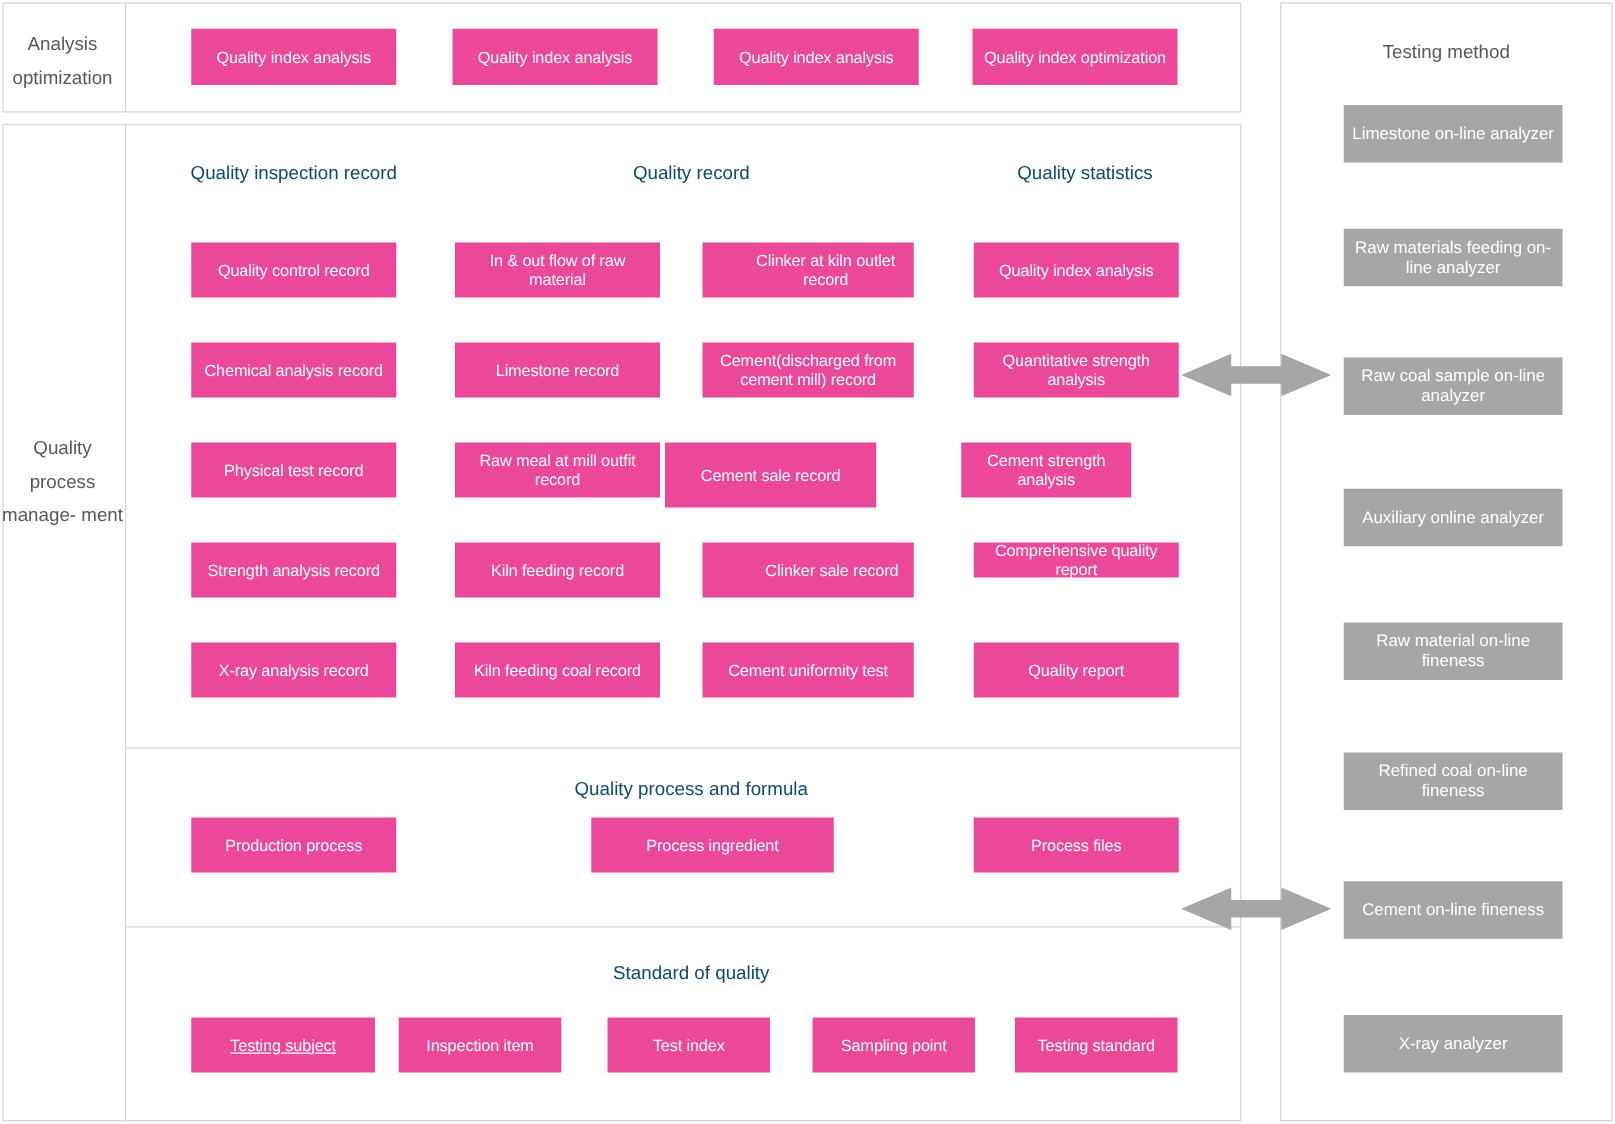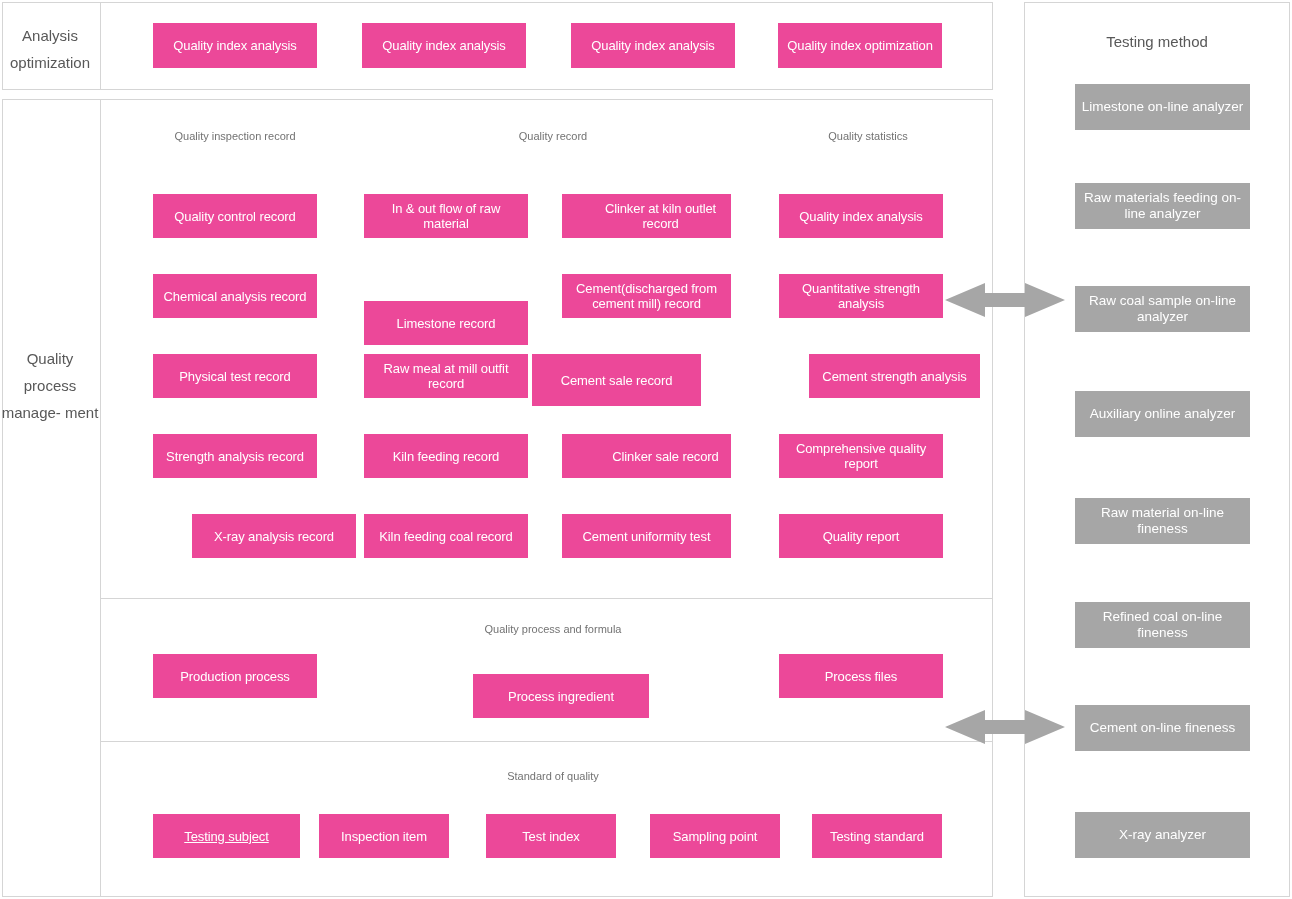--- a/index.html
+++ b/index.html
@@ -50,22 +50,22 @@
     text-align: center;
     width: 98px;
     left: 1px;
   }
   #label-analysis { top: 22px; }
   #label-process  { top: 345px; }
 
   
   .caption {
     position: absolute;
-    color: #737373;
-    font-size: 11px;
+    color: #0c4a6e;
+    font-size: 15px;
     text-align: center;
     white-space: nowrap;
     transform: translateX(-50%);
   }
 
   
   .obox {
     position: absolute;
     background: #ec4899;
     color: #ffffff;
@@ -135,43 +135,43 @@
   <div class="obox" style="left:778px; top:23px; width:164px; height:45px;">Quality index optimization</div>
 
   <div class="caption" style="left:235px; top:130px;">Quality inspection record</div>
   <div class="caption" style="left:553px; top:130px;">Quality record</div>
   <div class="caption" style="left:868px; top:130px;">Quality statistics</div>
 
   <div class="obox" style="left:153px; top:194px; width:164px; height:44px;">Quality control record</div>
   <div class="obox" style="left:153px; top:274px; width:164px; height:44px;">Chemical analysis record</div>
   <div class="obox" style="left:153px; top:354px; width:164px; height:44px;">Physical test record</div>
   <div class="obox" style="left:153px; top:434px; width:164px; height:44px;">Strength analysis record</div>
-  <div class="obox" style="left:153px; top:514px; width:164px; height:44px;margin-left:39px;">X-ray analysis record</div>
+  <div class="obox" style="left:153px; top:514px; width:164px; height:44px;">X-ray analysis record</div>
 
   <div class="obox" style="left:364px; top:194px; width:164px; height:44px;">In &amp; out flow of raw material</div>
-  <div class="obox" style="left:364px; top:274px; width:164px; height:44px;margin-top:27px;">Limestone record</div>
+  <div class="obox" style="left:364px; top:274px; width:164px; height:44px;">Limestone record</div>
   <div class="obox" style="left:364px; top:354px; width:164px; height:44px;">Raw meal at mill outfit record</div>
   <div class="obox" style="left:364px; top:434px; width:164px; height:44px;">Kiln feeding record</div>
   <div class="obox" style="left:364px; top:514px; width:164px; height:44px;">Kiln feeding coal record</div>
 
   <div class="obox" style="left:562px; top:194px; width:169px; height:44px;padding-left:32px;">Clinker at kiln outlet record</div>
   <div class="obox" style="left:562px; top:274px; width:169px; height:44px;">Cement(discharged from cement mill) record</div>
   <div class="obox" style="left:532px; top:354px; width:169px; height:52px;">Cement sale record</div>
   <div class="obox" style="left:562px; top:434px; width:169px; height:44px;padding-left:42px;">Clinker sale record</div>
   <div class="obox" style="left:562px; top:514px; width:169px; height:44px;">Cement uniformity test</div>
 
   <div class="obox" style="left:779px; top:194px; width:164px; height:44px;">Quality index analysis</div>
   <div class="obox" style="left:779px; top:274px; width:164px; height:44px;">Quantitative strength analysis</div>
-  <div class="obox" style="left:809px; top:354px; width:171px; height:44px;">Cement strength analysis</div>
-  <div class="obox" style="left:779px; top:434px; width:164px; height:44px;">Comprehensive quality report</div>
+  <div class="obox" style="left:769px; top:354px; width:136px; height:44px;">Cement strength analysis</div>
+  <div class="obox" style="left:779px; top:434px; width:164px; height:28px;">Comprehensive quality report</div>
   <div class="obox" style="left:779px; top:514px; width:164px; height:44px;">Quality report</div>
 
   <div class="caption" style="left:553px; top:623px;">Quality process and formula</div>
   <div class="obox" style="left:153px; top:654px; width:164px; height:44px;">Production process</div>
-  <div class="obox" style="left:473px; top:654px; width:176px; height:44px;margin-top:20px;">Process ingredient</div>
+  <div class="obox" style="left:473px; top:654px; width:194px; height:44px;">Process ingredient</div>
   <div class="obox" style="left:779px; top:654px; width:164px; height:44px;">Process files</div>
 
   <div class="caption" style="left:553px; top:770px;">Standard of quality</div>
   <div class="obox" style="left:153px; top:814px; width:147px; height:44px;text-decoration:underline;">Testing subject</div>
   <div class="obox" style="left:319px; top:814px; width:130px; height:44px;">Inspection item</div>
   <div class="obox" style="left:486px; top:814px; width:130px; height:44px;">Test index</div>
   <div class="obox" style="left:650px; top:814px; width:130px; height:44px;">Sampling point</div>
   <div class="obox" style="left:812px; top:814px; width:130px; height:44px;">Testing standard</div>
 
   <div class="arrow2" style="left:945px; top:278px;">

